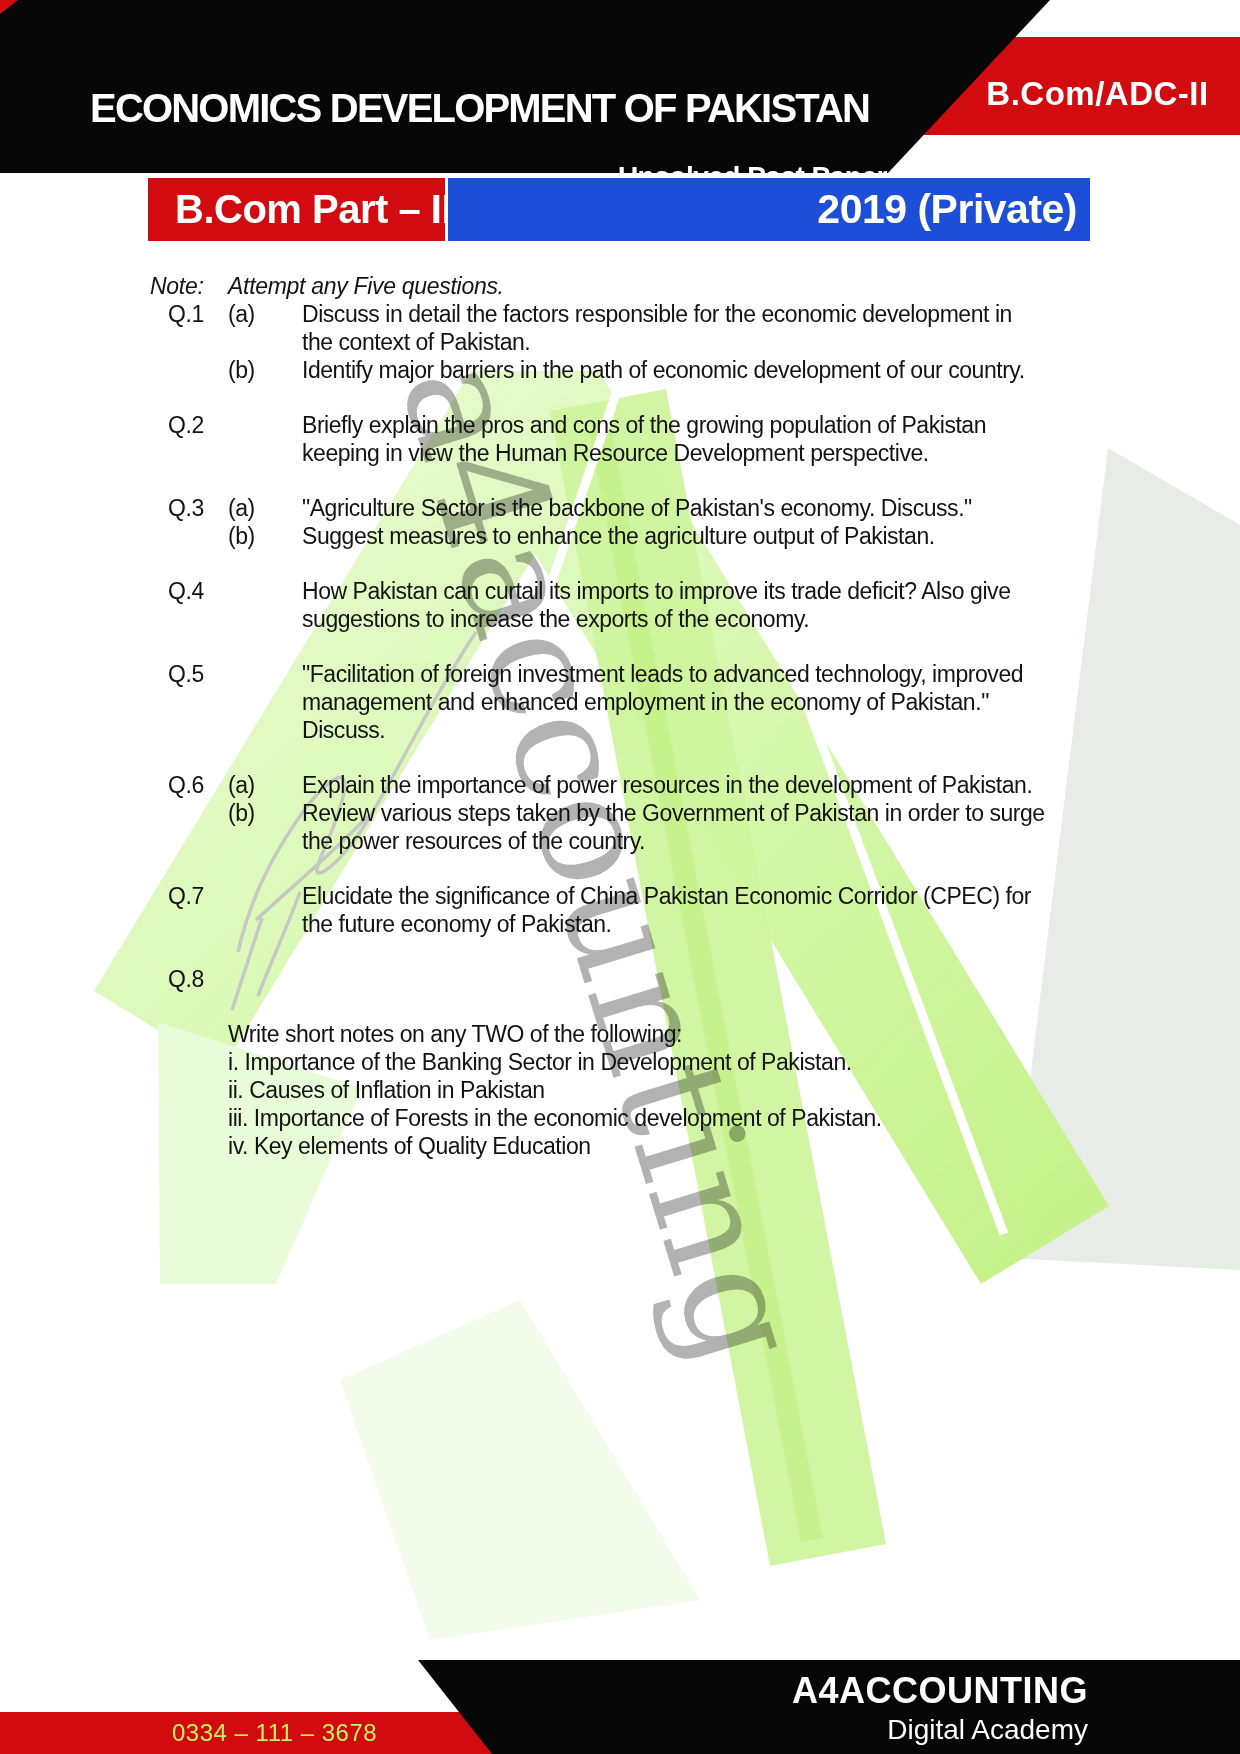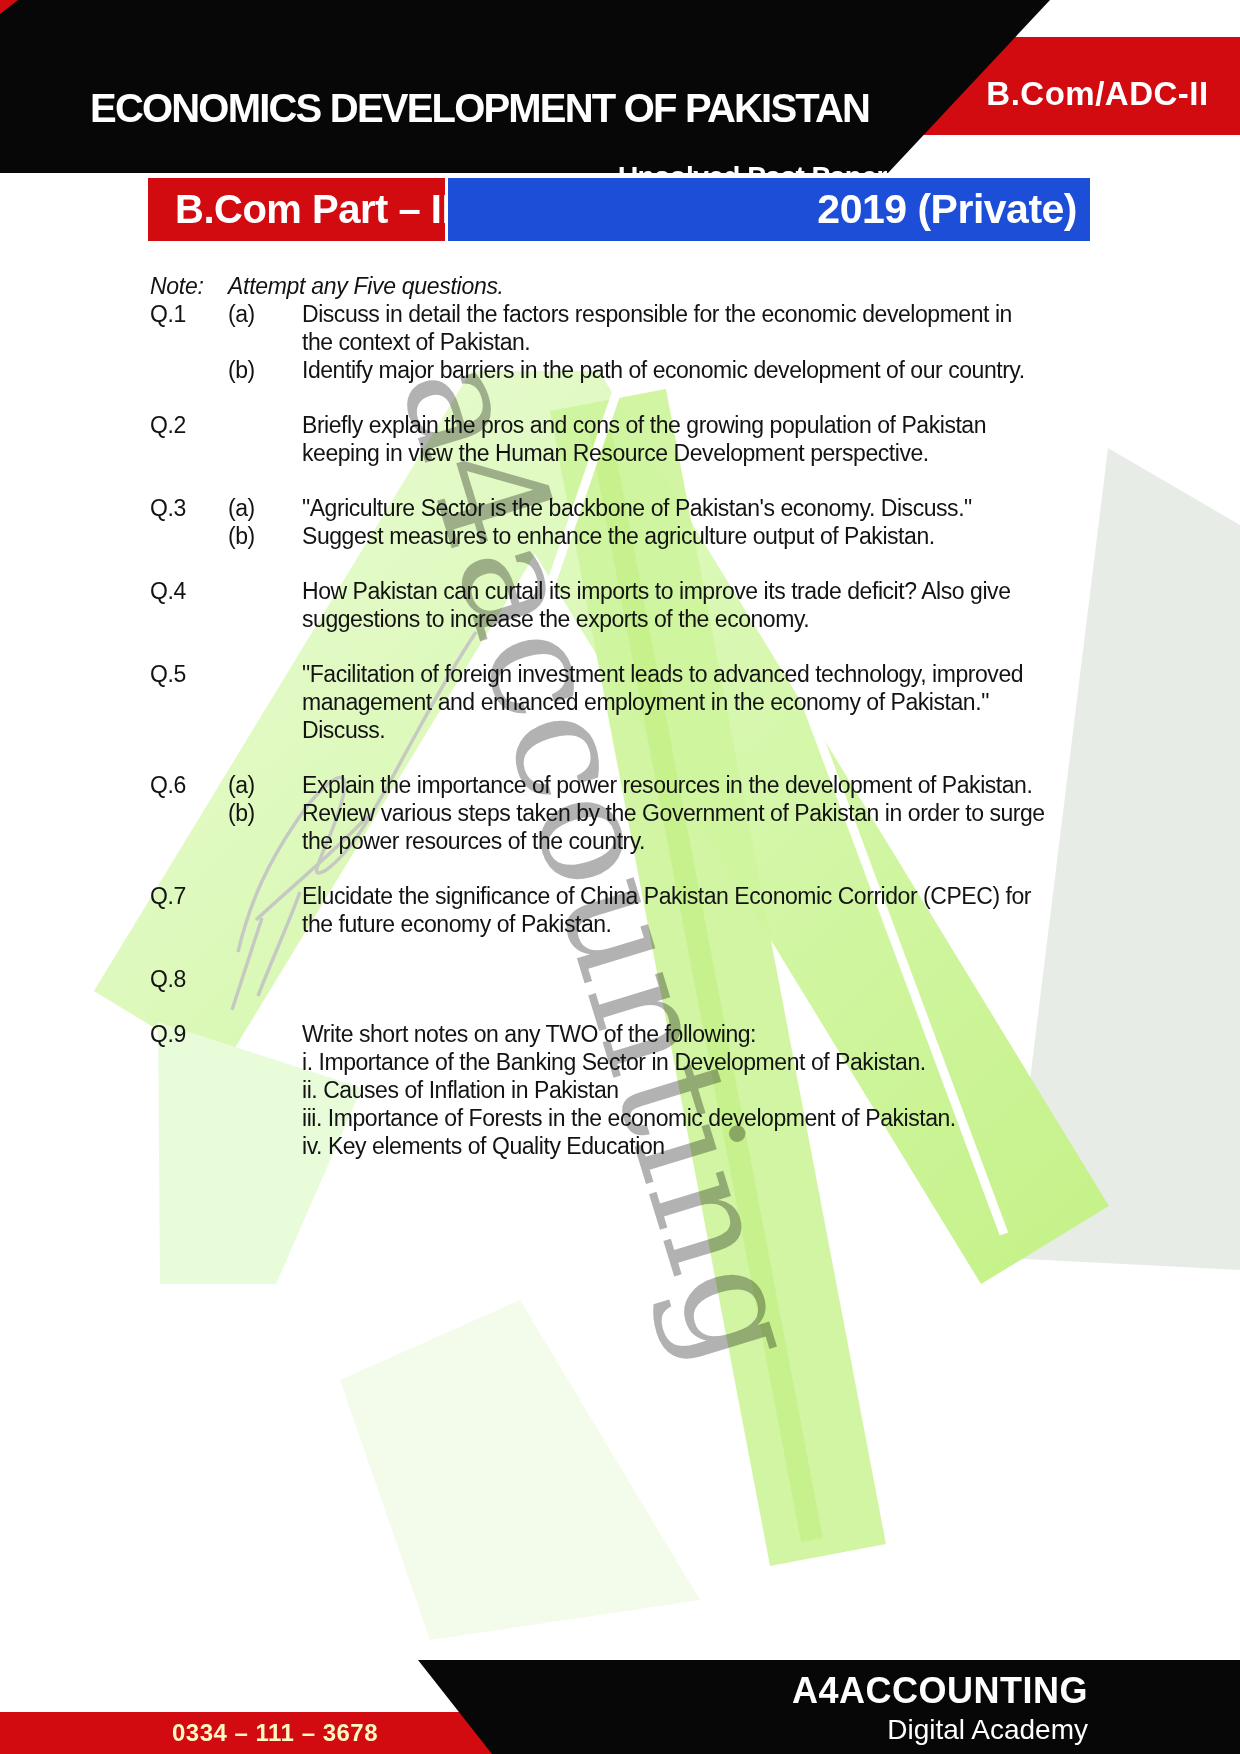--- a/index.html
+++ b/index.html
@@ -45,35 +45,35 @@
     position:absolute;left:522px;top:344px;transform:rotate(73deg);transform-origin:0 0;
     font-family:"DejaVu Serif",serif;font-size:150px;color:#a5a5a5;opacity:0.85;
     mix-blend-mode:multiply;letter-spacing:1px;white-space:pre;line-height:150px;z-index:1;
   }
   
   #content{position:absolute;left:150px;top:272px;width:950px;z-index:2;color:#131313;}
   #content .row-note{display:grid;grid-template-columns:78px auto;font-style:italic;
     font-size:23px;line-height:28px;white-space:pre;letter-spacing:-0.3px;}
   .q{display:grid;grid-template-columns:78px 74px auto;margin-bottom:27px;
     font-size:23px;line-height:28px;letter-spacing:-0.45px;}
-  .q .qnum{grid-column:1;white-space:pre;}
+  .q .qnum{grid-column:1;white-space:pre;margin-left:18px;}
   .q .qpart{white-space:pre;}
   .q .qtext{white-space:pre;}
   
   #footer-black{
     position:absolute;left:0;top:1660px;width:1240px;height:94px;background:#070707;z-index:3;
     clip-path:polygon(418px 0,1240px 0,1240px 94px,492px 94px);
   }
   #footer-brand{position:absolute;right:152px;top:10px;color:#ffffff;font-size:36px;
     font-weight:700;letter-spacing:0.5px;white-space:pre;}
   #footer-tagline{position:absolute;right:152px;top:54px;color:#ffffff;font-size:28px;
     font-weight:400;white-space:pre;}
   #footer-red{position:absolute;left:0;top:1712px;width:505px;height:42px;background:#d20b10;z-index:2;}
   #footer-phone{position:absolute;left:172px;top:0;height:42px;display:flex;align-items:center;
-    color:#fef9c3;font-size:24px;font-weight:700;white-space:pre;letter-spacing:0.5px;}
+    color:#bef264;font-size:24px;font-weight:400;white-space:pre;letter-spacing:0.5px;}
 </style>
 </head>
 <body>
 
 <div id="page">
 
   <div id="watermark">
     <svg width="1240" height="1754" viewBox="0 0 1240 1754">
       <defs>
         <linearGradient id="gGreen" x1="0" y1="0" x2="1" y2="1">
@@ -179,21 +179,20 @@
       <div class="qtext">Elucidate the significance of China Pakistan Economic Corridor (CPEC) for
 the future economy of Pakistan.</div>
     </div>
 
     <div class="q">
       <div class="qnum">Q.8</div>
       <div class="qpart"></div>
     </div>
 
     <div class="q">
-      <div class="qnum">Q.9</div>
       <div class="qpart"></div>
       <div class="qtext">Write short notes on any TWO of the following:
 i. Importance of the Banking Sector in Development of Pakistan.
 ii. Causes of Inflation in Pakistan
 iii. Importance of Forests in the economic development of Pakistan.
 iv. Key elements of Quality Education</div>
     </div>
   </div>
 
   <div id="footer-red">

